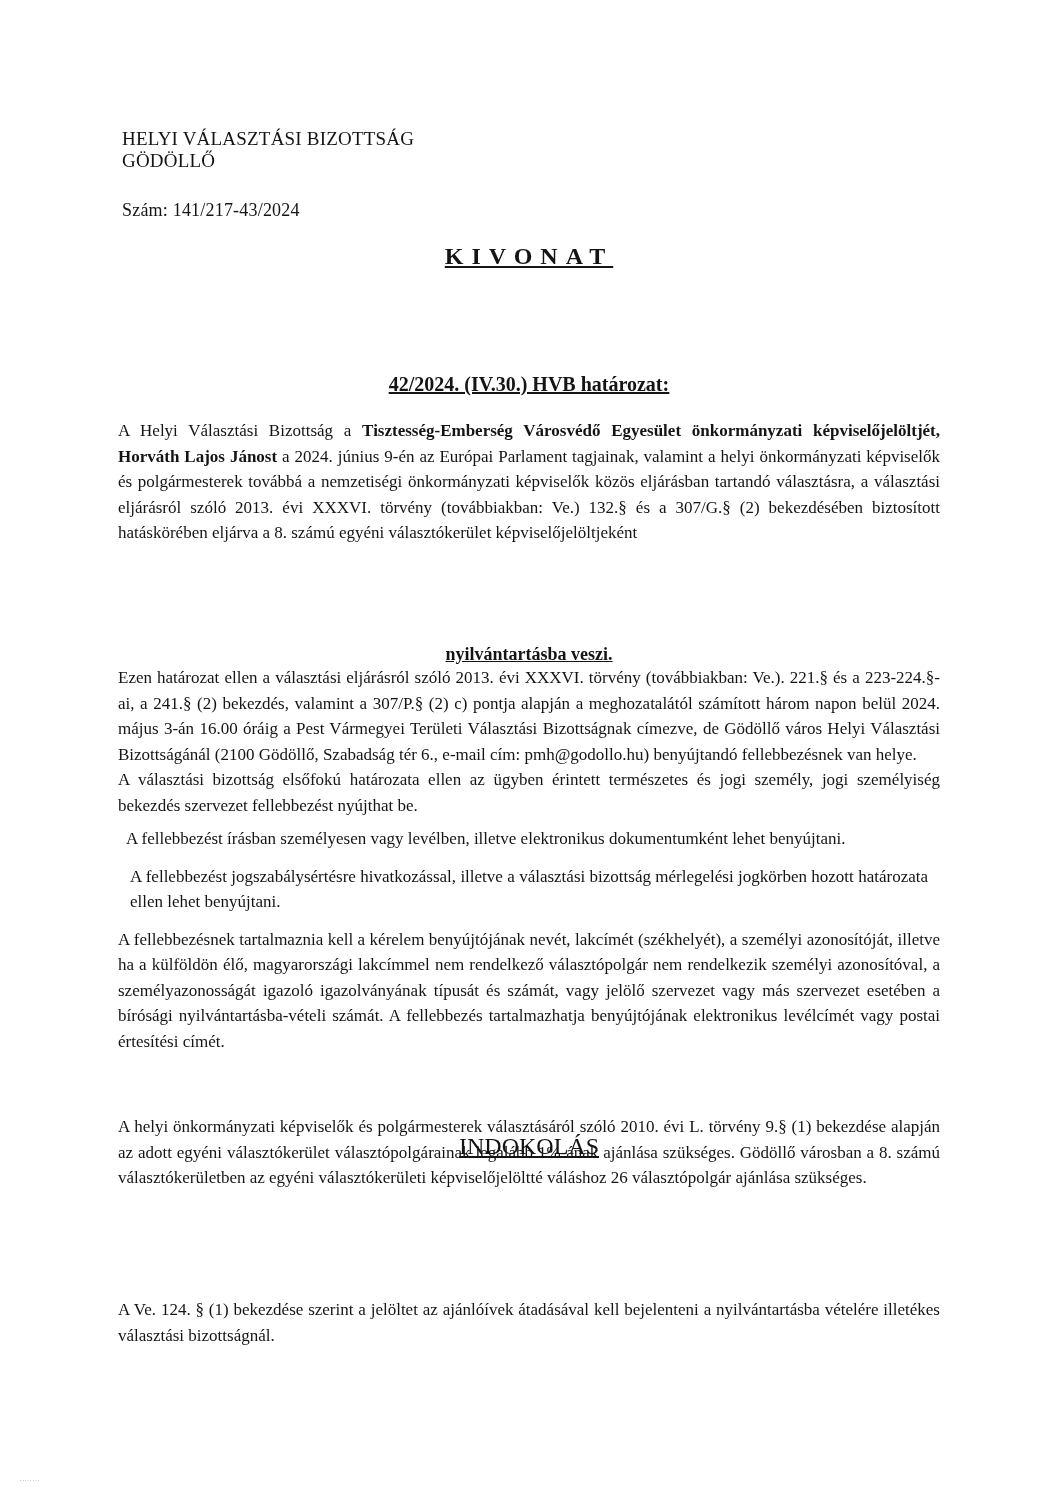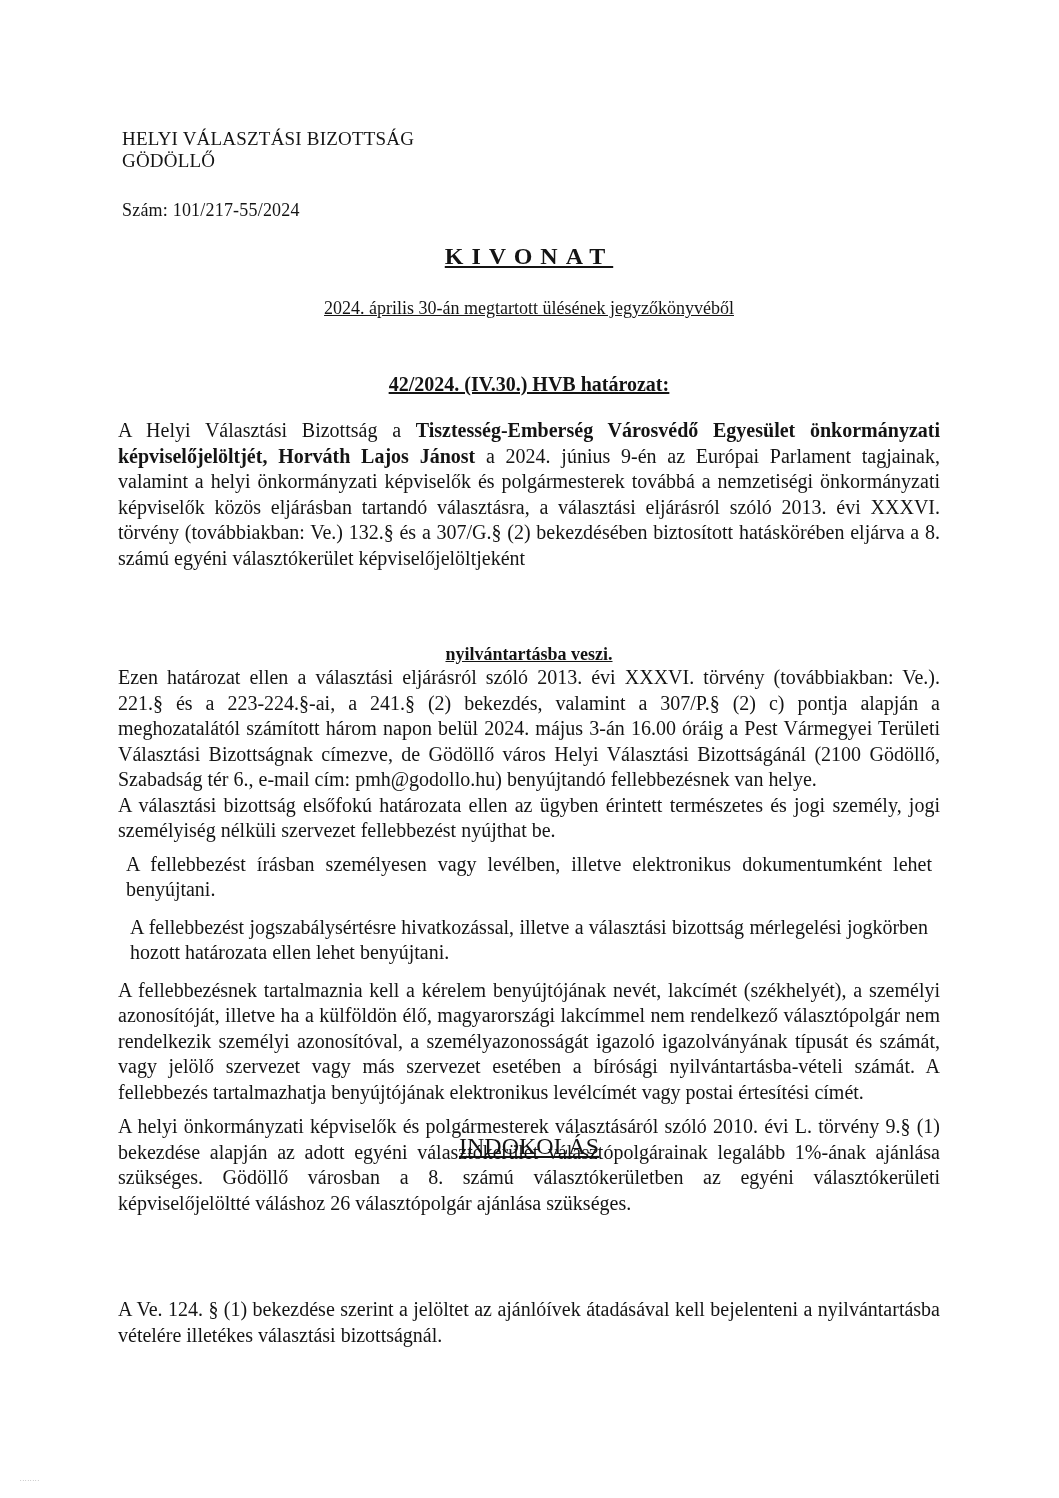--- a/index.html
+++ b/index.html
@@ -10,54 +10,53 @@
     }
     .page { position: absolute; left: 0; top: 0; width: 1059px; height: 1246px; }
     .abs { position: absolute; margin: 0; }
     .hdr { left: 122px; font-size: 19px; line-height: 22px; letter-spacing: 0.2px; }
     .center { left: 118px; width: 822px; text-align: center; text-decoration: underline; }
     .title { font-weight: bold; font-size: 24px; letter-spacing: 8px; top: 243px; }
     .sub { font-size: 18px; line-height: 24px; top: 296px; }
     .resnum { top: 373px; font-size: 20px; font-weight: bold; }
     .resnum span { text-decoration: underline; }
     .para {
-      left: 118px; width: 822px; font-size: 20px; line-height: 25.5px;
+      left: 118px; width: 822px; font-size: 17px; line-height: 25.5px;
       text-align: justify; text-align-last: left;
     }
     .para b { font-weight: bold; }
     .decision { top: 644px; font-weight: bold; font-size: 18px; }
     .heading2 { top: 1133px; font-size: 24px; }
     .dots { left: 20px; top: 1476px; font-size: 6px; color: #9a9a9a; letter-spacing: 1px; }
   </style>
 </head>
 <body>
 
 <div class="page">
 
   <p class="abs hdr" style="top:128px;">HELYI VÁLASZTÁSI BIZOTTSÁG</p>
   <p class="abs hdr" style="top:150px;">GÖDÖLLŐ</p>
-  <p class="abs hdr" style="top:199px; font-size:18px;">Szám: 101/217-55/2024</p>
+  <p class="abs hdr" style="top:199px; font-size:18px;">Szám: 141/217-43/2024</p>
 
   <h1 class="abs center title">KIVONAT</h1>
 
   <div class="abs center sub">
-    <div>2024. április 30-án megtartott ülésének jegyzőkönyvéből</div>
   </div>
 
   <div class="abs center resnum">
     <span>42/2024. (IV.30.) HVB határozat:</span>
   </div>
 
   <p class="abs para" style="top:418px;"><span>A Helyi Választási Bizottság a </span><b>Tisztesség-Emberség Városvédő Egyesület önkormányzati képviselőjelöltjét, Horváth Lajos Jánost</b><span> a 2024. június 9-én az Európai Parlament tagjainak, valamint a helyi önkormányzati képviselők és polgármesterek továbbá a nemzetiségi önkormányzati képviselők közös eljárásban tartandó választásra, a választási eljárásról szóló 2013. évi XXXVI. törvény (továbbiakban: Ve.) 132.§ és a 307/G.§ (2) bekezdésében biztosított hatáskörében eljárva a 8. számú egyéni választókerület képviselőjelöltjeként</span></p>
 
   <p class="abs center decision">nyilvántartásba veszi.</p>
 
   <div class="abs para" style="top:665px;">
     <p style="margin:0;">Ezen határozat ellen a választási eljárásról szóló 2013. évi XXXVI. törvény (továbbiakban: Ve.). 221.§ és a 223-224.§-ai, a 241.§ (2) bekezdés, valamint a 307/P.§ (2) c) pontja alapján a meghozatalától számított három napon belül 2024. május 3-án 16.00 óráig a Pest Vármegyei Területi Választási Bizottságnak címezve, de Gödöllő város Helyi Választási Bizottságánál (2100 Gödöllő, Szabadság tér 6., e-mail cím: pmh@godollo.hu) benyújtandó fellebbezésnek van helye.</p>
-    <p style="margin:0;">A választási bizottság elsőfokú határozata ellen az ügyben érintett természetes és jogi személy, jogi személyiség nélküli szervezet fellebbezést nyújthat be.</p>
+    <p style="margin:0;">A választási bizottság elsőfokú határozata ellen az ügyben érintett természetes és jogi személy, jogi személyiség bekezdés szervezet fellebbezést nyújthat be.</p>
     <p style="margin:8px;">A fellebbezést írásban személyesen vagy levélben, illetve elektronikus dokumentumként lehet benyújtani.</p>
     <p style="margin:12px;">A fellebbezést jogszabálysértésre hivatkozással, illetve a választási bizottság mérlegelési jogkörben hozott határozata ellen lehet benyújtani.</p>
     <p style="margin:0;">A fellebbezésnek tartalmaznia kell a kérelem benyújtójának nevét, lakcímét (székhelyét), a személyi azonosítóját, illetve ha a külföldön élő, magyarországi lakcímmel nem rendelkező választópolgár nem rendelkezik személyi azonosítóval, a személyazonosságát igazoló igazolványának típusát és számát, vagy jelölő szervezet vagy más szervezet esetében a bírósági nyilvántartásba-vételi számát. A fellebbezés tartalmazhatja benyújtójának elektronikus levélcímét vagy postai értesítési címét.</p>
   </div>
 
   <p class="abs center heading2">INDOKOLÁS</p>
 
   <p class="abs para" style="top:1114px;">A helyi önkormányzati képviselők és polgármesterek választásáról szóló 2010. évi L. törvény 9.§ (1) bekezdése alapján az adott egyéni választókerület választópolgárainak legalább 1%-ának ajánlása szükséges. Gödöllő városban a 8. számú választókerületben az egyéni választókerületi képviselőjelöltté váláshoz 26 választópolgár ajánlása szükséges.</p>
   <p class="abs para" style="top:1297px;">A Ve. 124. § (1) bekezdése szerint a jelöltet az ajánlóívek átadásával kell bejelenteni a nyilvántartásba vételére illetékes választási bizottságnál.</p>
 

